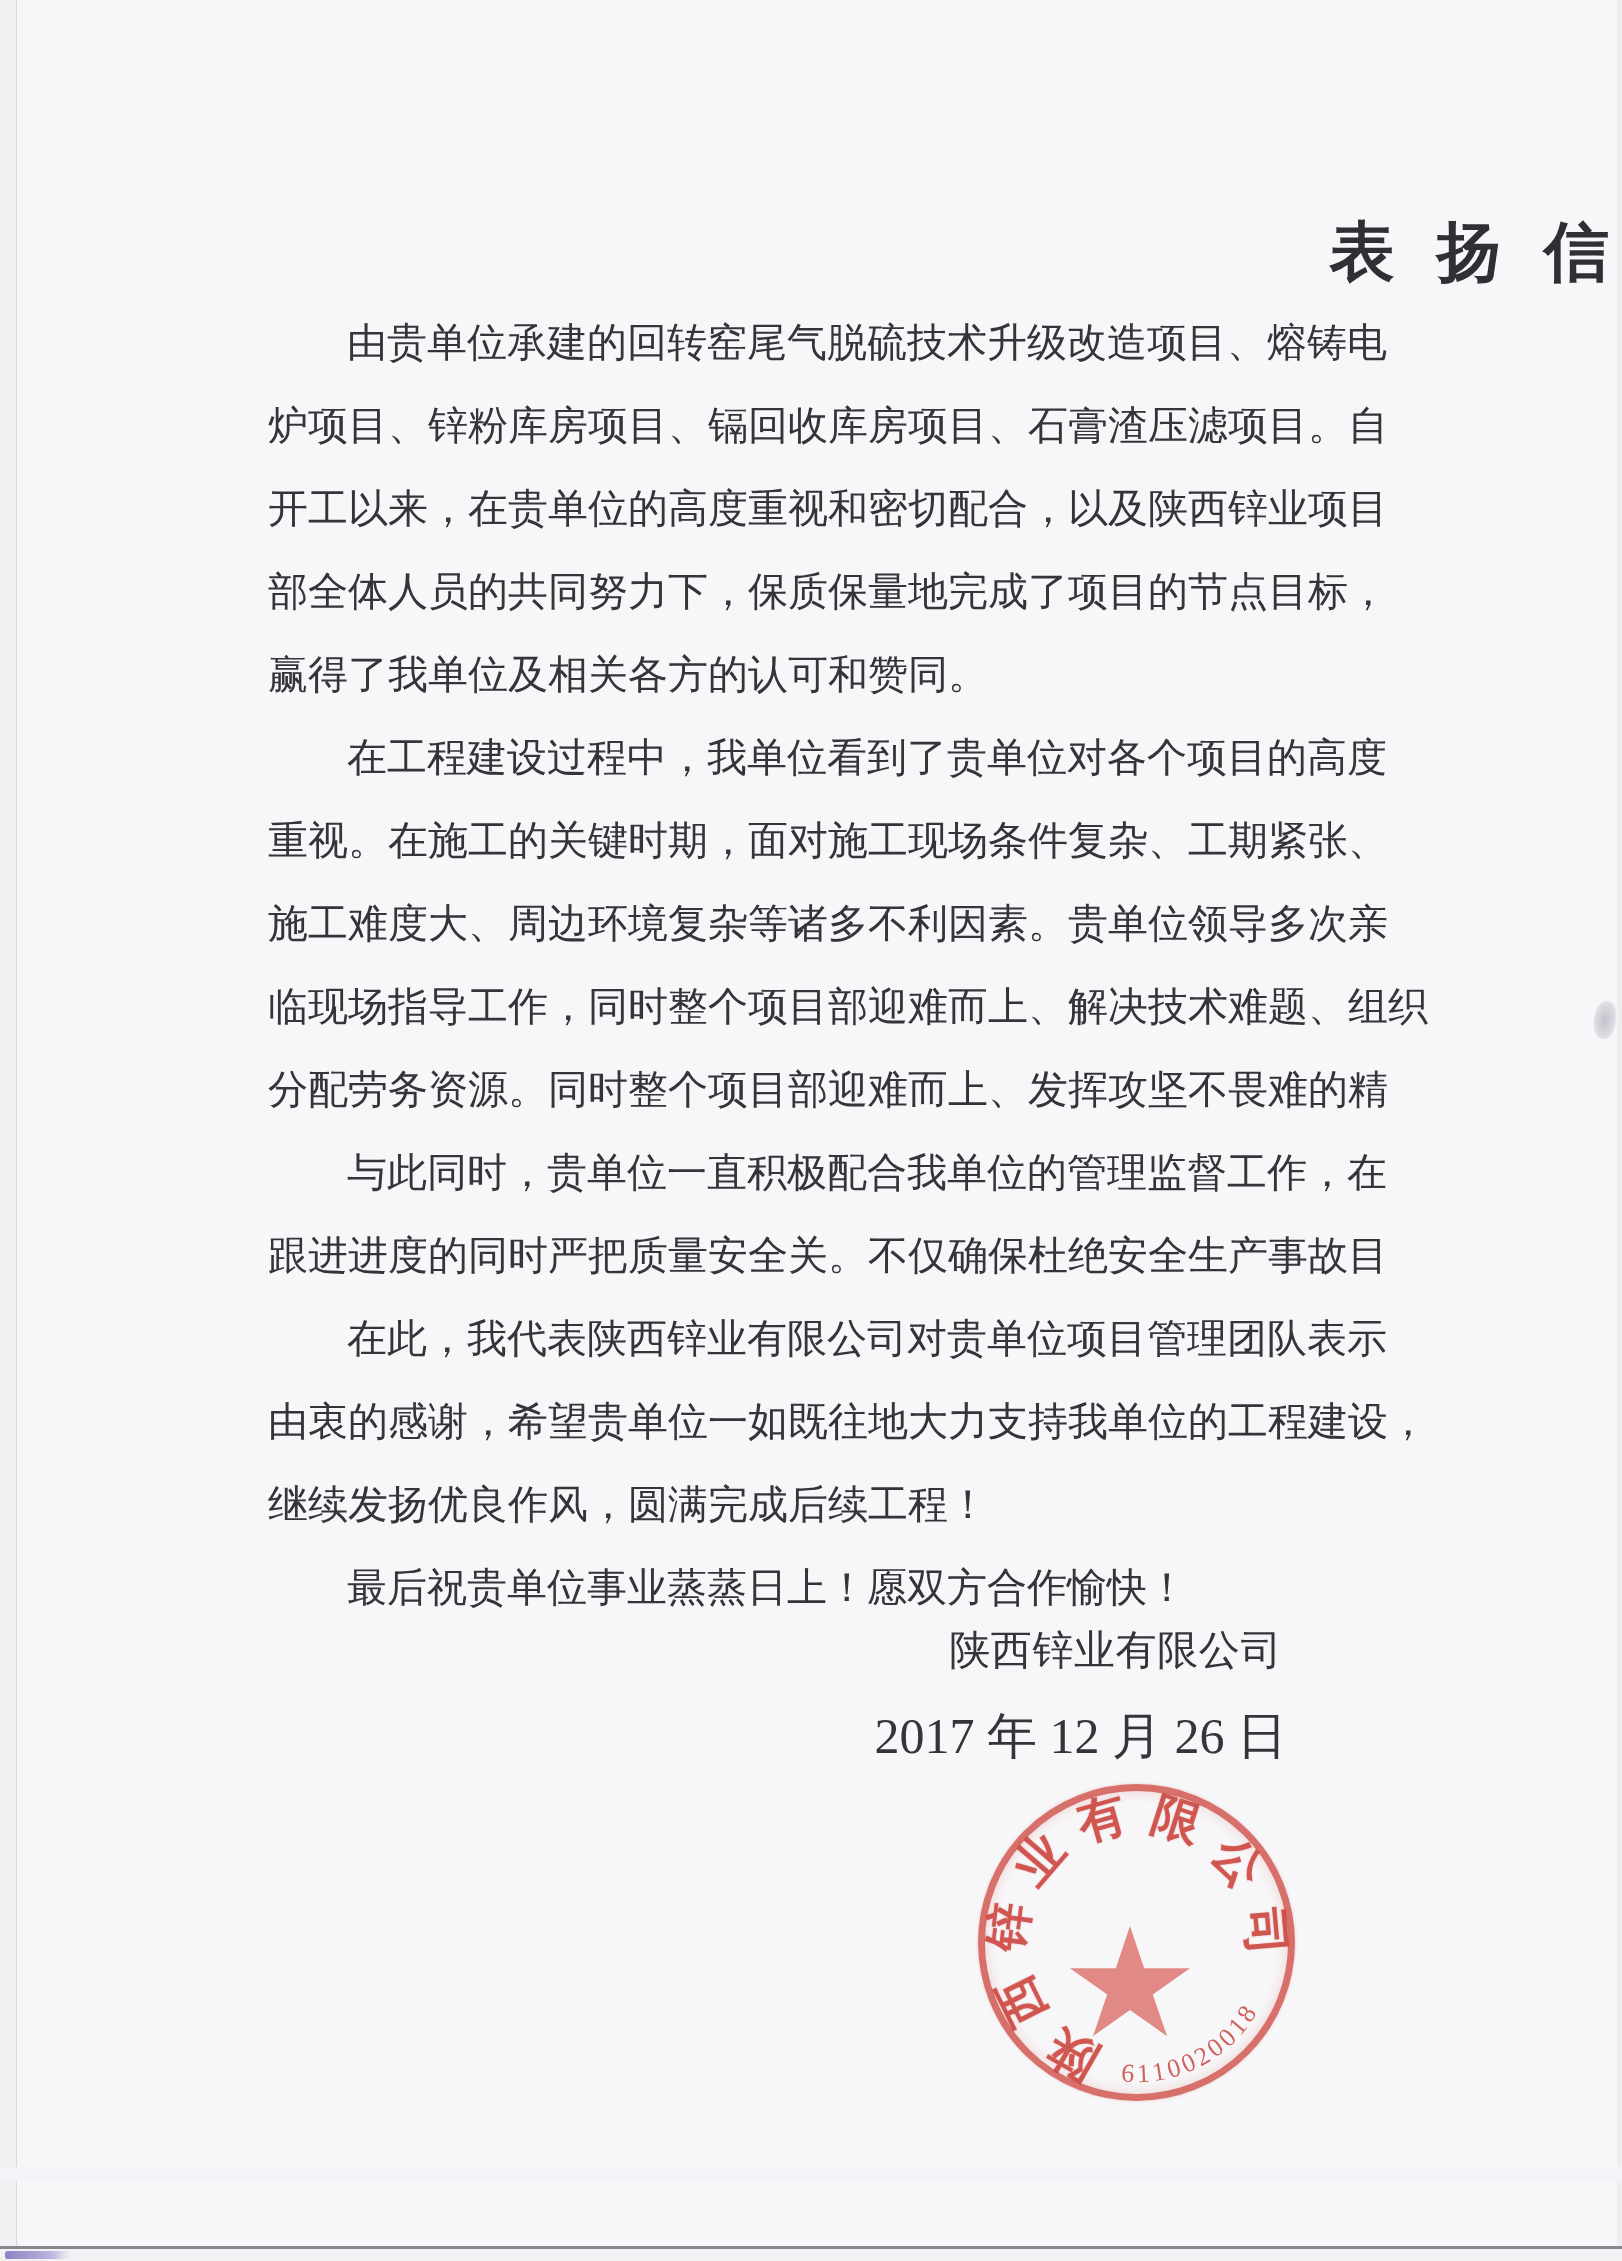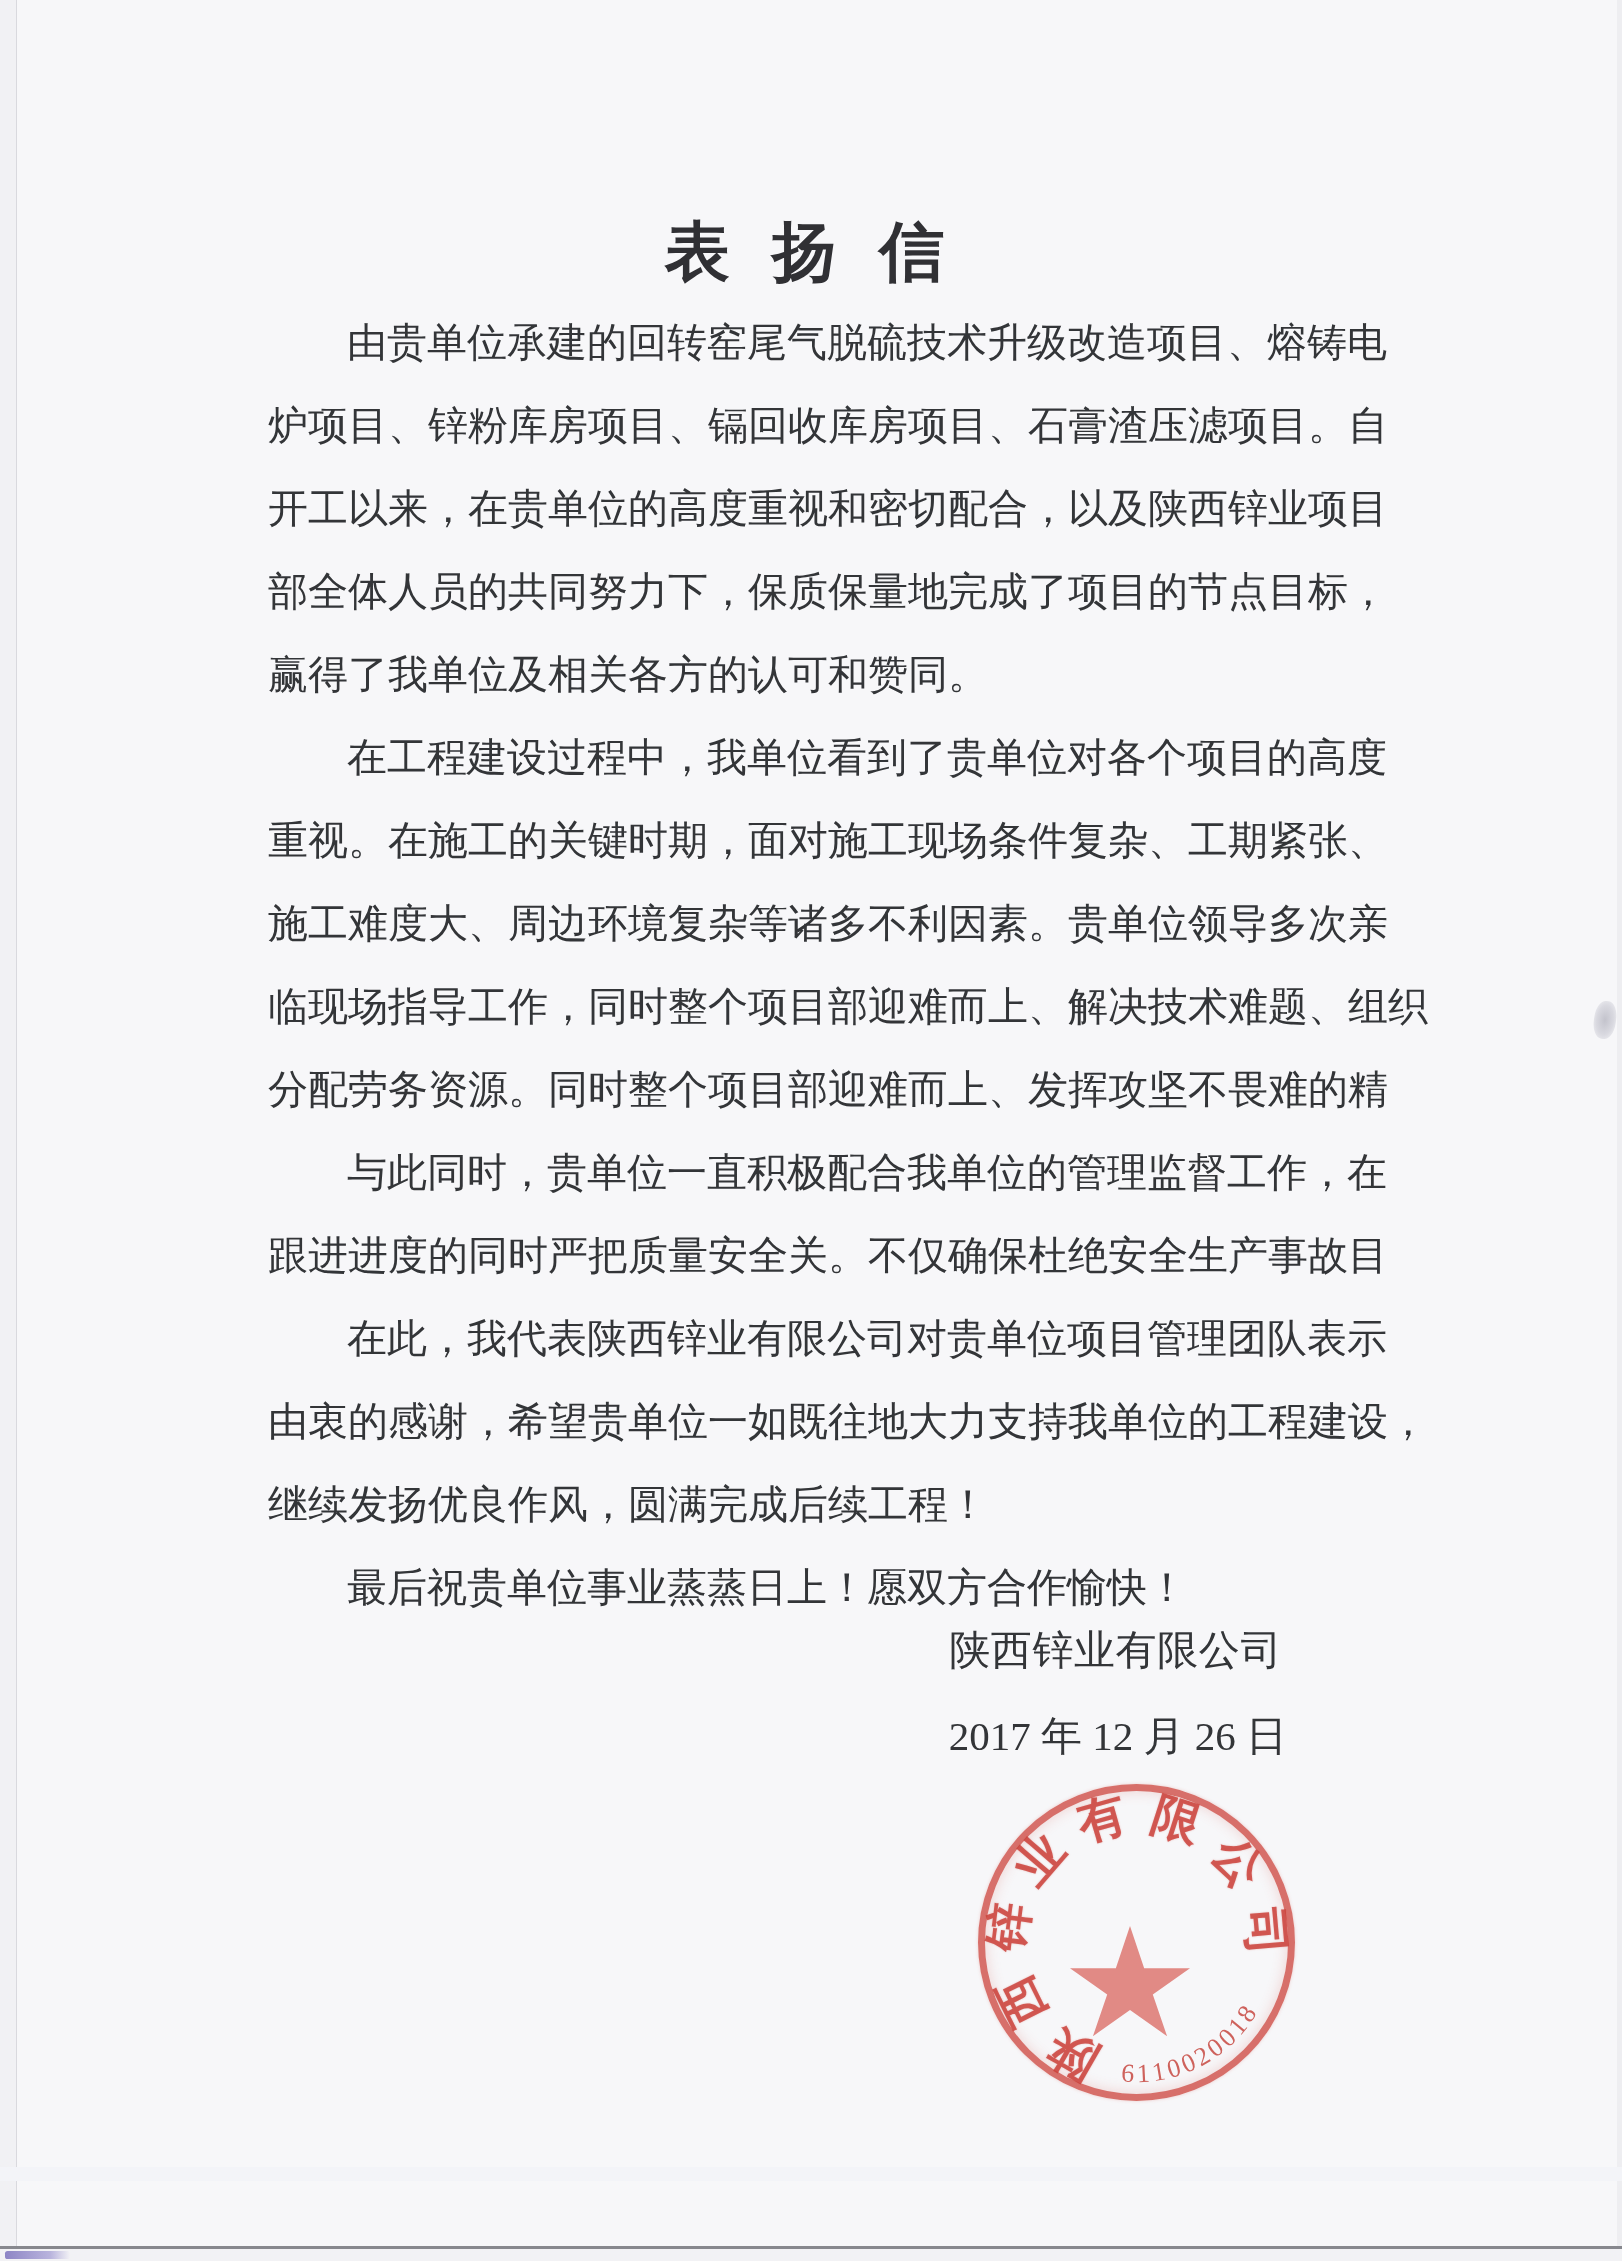--- a/index.html
+++ b/index.html
@@ -17,38 +17,38 @@
   .edge-bottom-line{position:absolute;left:0;top:2246px;width:1622px;height:2.6px;background:#87888e;}
   .edge-bottom-area{position:absolute;left:0;top:2249px;width:1622px;height:12.3px;background:#f2f2f5;}
   .bottom-band{position:absolute;left:0;top:2167px;width:1622px;height:14.3px;background:#f3f4f8;}
   .ink-mark{position:absolute;left:5.2px;top:2251px;width:65px;height:7.8px;
     background:linear-gradient(90deg,#8d85c5,#b9b4dd 70%,transparent);border-radius:2.6px;}
   .smudge{position:absolute;left:1594px;top:1001px;width:22px;height:38px;
     background:radial-gradient(ellipse at center,#c3c3cc 0%,#d9d9e0 55%,rgba(217,217,224,0) 100%);
     border-radius:45%;transform:rotate(8deg);}
   
   .title{
-    margin:0;padding-top:220px;text-align:center;
+    margin:0;padding-top:220px;text-align:right;
     font-size:65px;line-height:1;font-weight:700;letter-spacing:13px;color:#303034;
   }
   .salutation{
     margin:58px 0 0 268px;font-size:40px;line-height:40px;white-space:nowrap;
   }
   .bodytext{
     margin:16.2px 0 0 268px;width:1144px;font-size:40px;line-height:83px;
   }
   .bodytext p{margin:0;padding:0;}
   .line{white-space:nowrap;}
   .indent{text-indent:79px;}
   .signature{
     margin:1.3px 0 0 268px;width:1105px;font-size:41px;line-height:41px;
     text-align:right;padding-right:91px;box-sizing:border-box;letter-spacing:0.6px;white-space:nowrap;
   }
   .dateline{
-    margin:45px 0 0 268px;width:1105px;font-size:41px;line-height:41px;
+    margin:45px 0 0 268px;width:1105px;font-size:50px;line-height:41px;
     text-align:right;padding-right:86px;box-sizing:border-box;white-space:nowrap;
   }
   
   .stamp{
     position:absolute;left:978px;top:1784px;width:317px;height:317px;
     mix-blend-mode:multiply;pointer-events:none;
   }
   .stamp-border{
     position:absolute;inset:0;border-radius:50%;
     border:7.8px solid rgba(213,76,66,0.78);

